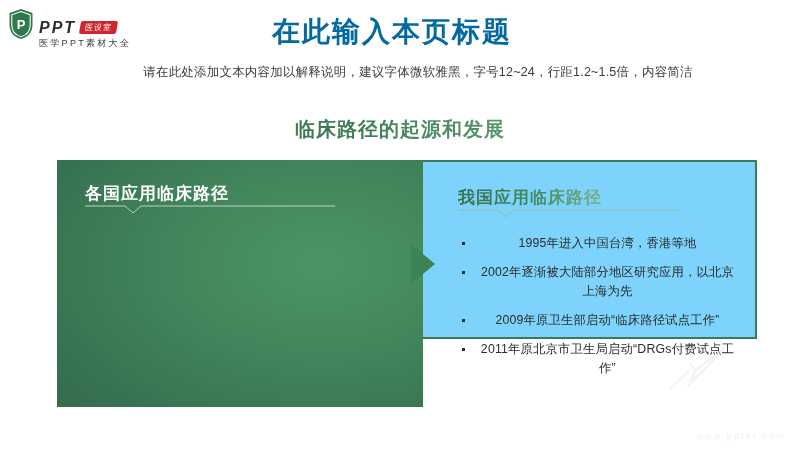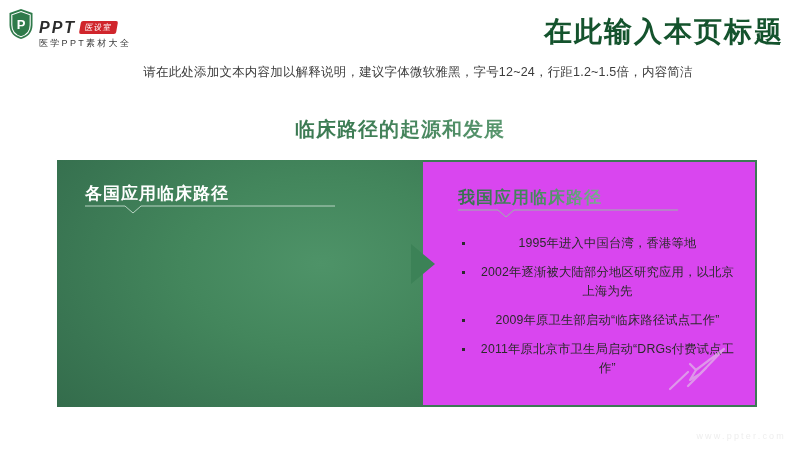--- a/index.html
+++ b/index.html
@@ -74,24 +74,24 @@
     margin-top: 1px;
     white-space: nowrap;
   }
 
   
   .page-title {
     position: absolute;
     left: 0;
     top: 13px;
     width: 784px;
-    text-align: right;
+    text-align: center;
     font-size: 28px;
     font-weight: bold;
-    color: #14532d;
+    color: #0369a1;
     letter-spacing: 2px;
   }
   .subtitle {
     position: absolute;
     left: 0;
     top: 62px;
     width: 800px;
     text-align: center;
     font-size: 12.5px;
     color: #3c3c3c;
@@ -133,25 +133,25 @@
       radial-gradient(ellipse 120% 110% at 72% 42%, #4e9368 0%, #43865c 32%, #397552 62%, #2d6244 100%);
     box-sizing: border-box;
     padding: 22px 22px 0 28px;
     z-index: 2;
   }
   .panel-white {
     position: absolute;
     left: 353px;
     top: 0;
     width: 359px;
-    height: 247px;
+    height: 179px;
     box-sizing: border-box;
     border: 2.5px solid #3b7a55;
     border-left: none;
-    background: #d946ef;
+    background: #7dd3fc;
     padding: 24px 18px 0 60px;
     z-index: 1;
   }
   .arrow {
     position: absolute;
     left: 366px;
     top: 84px;
     width: 0;
     height: 0;
     border-top: 20px solid transparent;

